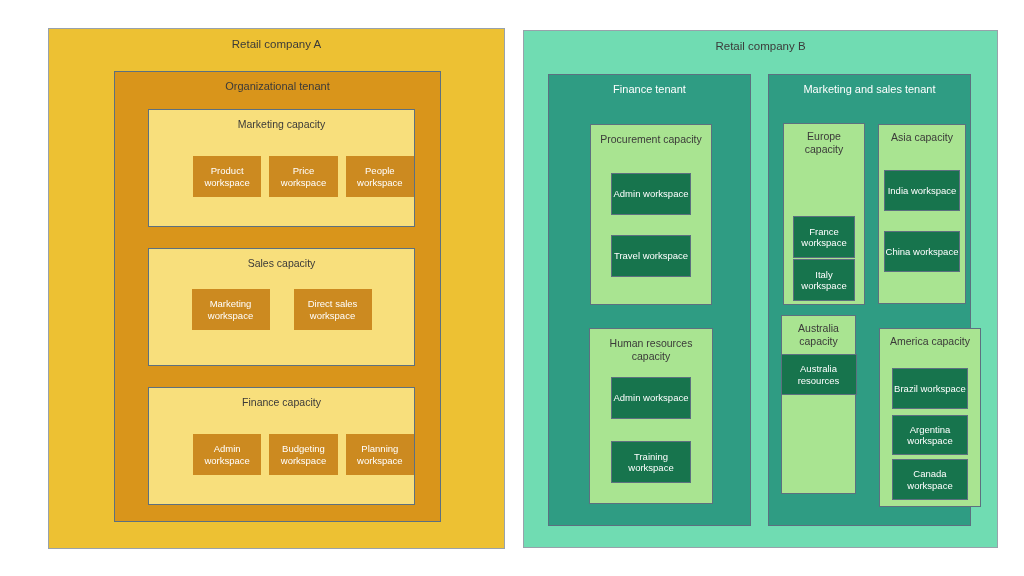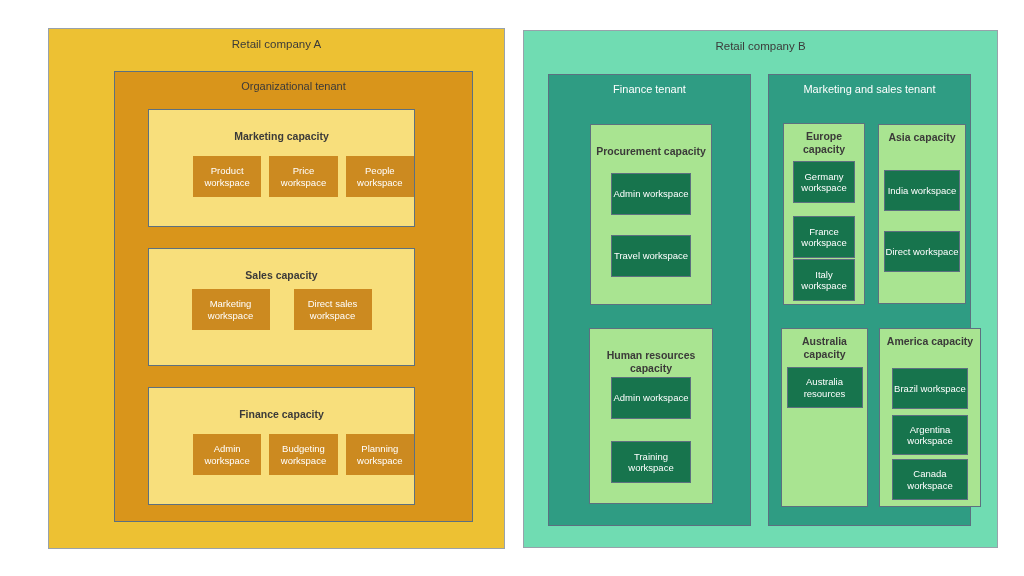--- a/index.html
+++ b/index.html
@@ -8,45 +8,45 @@
     --border-inner:#5C7080; --border-outer:#98A2AB; --text-dark:#3B3A39; --text-light:#FFFFFF;
   }
   html,body{margin:0;padding:0;background:#FFFFFF;}
   .stage{position:relative;width:1024px;height:576px;background:#FFFFFF;overflow:hidden;
          font-family:"Liberation Sans","DejaVu Sans",sans-serif;color:var(--text-dark);border-radius:14px;}
   .box{position:absolute;box-sizing:border-box;border:1px solid var(--border-inner);}
   .outer{border-color:var(--border-outer);}
   .ttl{text-align:center;white-space:nowrap;}
   .company-title{font-size:11.5px;padding-top:9px;}
   .tenant-title{font-size:11px;padding-top:8px;}
-  .cap-title{font-size:10.5px;line-height:1.25;padding:20px 4px 0;text-align:center;white-space:normal;font-weight:bold;}
+  .cap-title{font-size:10.5px;line-height:1.25;padding:8px 4px 0;text-align:center;white-space:normal;}
   .cap-title.tight{padding-top:6px;}
   .ws{display:flex;align-items:center;justify-content:center;text-align:center;
       color:var(--text-light);font-size:9.5px;line-height:1.2;}
   .ws-gold{background:var(--gold-workspace);}
   .ws-green{background:var(--green-workspace);}
   .ws-row{position:absolute;left:0;right:0;display:flex;justify-content:center;}
   .ws-row .ws{position:static;}
   
   .company-a{left:48px;top:28px;width:457px;height:521px;background:var(--gold-outer);}
-  .org-tenant{left:65px;top:42px;width:359px;height:451px;background:var(--gold-tenant);}
+  .org-tenant{left:65px;top:42px;width:327px;height:451px;background:var(--gold-tenant);}
   .cap-a{left:33px;width:267px;height:118px;background:var(--gold-capacity);}
   .cap-a1{top:37px;} .cap-a2{top:176px;} .cap-a3{top:315px;}
   .cap-a .ws{width:78px;height:41px;}
   .row3{top:46px;gap:8px;padding-left:44px;} .row2{top:40px;gap:24px;}
   
   .company-b{left:523px;top:30px;width:475px;height:518px;background:var(--green-outer);}
   .tenant-b{top:43px;width:203px;height:452px;background:var(--green-tenant);color:var(--text-light);}
   .tenant-fin{left:24px;} .tenant-mkt{left:244px;}
   .cap-b{background:var(--green-capacity);color:var(--text-dark);}
   .cap-proc{left:41px;top:49px;width:122px;height:181px;}
   .cap-hr{left:40px;top:253px;width:124px;height:176px;}
   .cap-europe{left:14px;top:48px;width:82px;height:182px;}
   .cap-asia{left:109px;top:49px;width:88px;height:180px;}
-  .cap-australia{left:12px;top:253px;width:87px;height:179px;}
+  .cap-australia{left:12px;top:240px;width:75px;height:179px;}
   .cap-america{left:110px;top:253px;width:102px;height:179px;}
   .wsc{left:50%;transform:translateX(-50%);}
   .ws-80{width:80px;height:42px;} .ws-62{width:62px;height:42px;} .ws-76{width:76px;height:41px;}
 </style>
 </head>
 <body>
 
 <div class="stage">
 
   <div class="box outer company-a">
@@ -100,29 +100,28 @@
         <div class="ws ws-green ws-80 box wsc" style="top:48px">Admin workspace</div>
         <div class="ws ws-green ws-80 box wsc" style="top:112px">Training workspace</div>
       </div>
     </div>
 
     <div class="box tenant-b tenant-mkt">
       <div class="ttl tenant-title">Marketing and sales tenant</div>
 
       <div class="box cap-b cap-europe">
         <div class="cap-title tight">Europe capacity</div>
-        <div class="ws ws-green ws-62 box wsc" style="top:37px">Germany workspace</div>
         <div class="ws ws-green ws-62 box wsc" style="top:92px">France workspace</div>
         <div class="ws ws-green ws-62 box wsc" style="top:135px">Italy workspace</div>
       </div>
 
       <div class="box cap-b cap-asia">
         <div class="cap-title tight">Asia capacity</div>
         <div class="ws ws-green ws-76 box wsc" style="top:45px">India workspace</div>
-        <div class="ws ws-green ws-76 box wsc" style="top:106px">Direct workspace</div>
+        <div class="ws ws-green ws-76 box wsc" style="top:106px">China workspace</div>
       </div>
 
       <div class="box cap-b cap-australia">
         <div class="cap-title tight">Australia capacity</div>
         <div class="ws ws-green ws-76 box wsc" style="top:38px">Australia resources</div>
       </div>
 
       <div class="box cap-b cap-america">
         <div class="cap-title tight">America capacity</div>
         <div class="ws ws-green ws-76 box wsc" style="top:39px">Brazil workspace</div>

